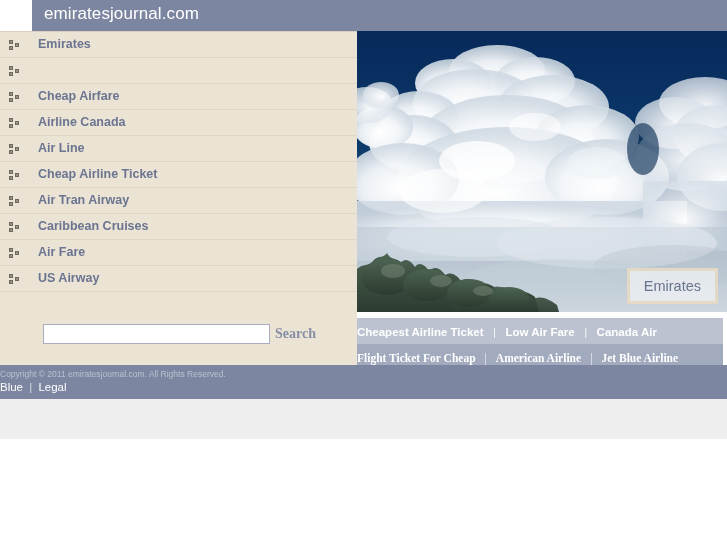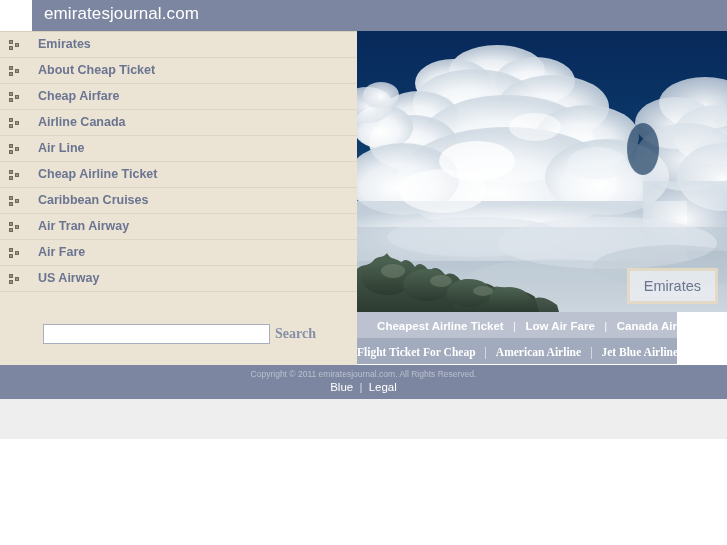--- a/index.html
+++ b/index.html
@@ -133,24 +133,25 @@
     background: rgba(238,240,243,0.80);
     border: 3px solid rgba(226,214,190,0.85);
     font-size: 14.5px;
     color: #6b7490;
     white-space: nowrap;
   }
 
   .link-row {
     position: absolute;
     left: 0;
-    width: 320px; height: 26px;
-    text-align: right;
+    width: 366px; height: 26px;
+    text-align: left;
     line-height: 26px;
     white-space: nowrap;
+    margin-top: 6px;
   }
   .link-row.row-a { top: 281px; background: #bcc2d0; }
   .link-row.row-b { top: 307px; background: #a2aabd; font-family: Liberation Serif, serif; }
   .link-row .lnk {
     font-size: 11.5px;
     font-weight: bold;
     color: #ffffff;
     cursor: pointer;
   }
   .link-row .sep {
@@ -159,21 +160,21 @@
     padding: 0 5px;
     opacity: 0.85;
   }
 
   
   .site-footer {
     position: absolute;
     left: 0; top: 365px;
     width: 727px; height: 34px;
     background: #7d86a0;
-    text-align: center;
+    text-align: left;
   }
   .copyright {
     padding-top: 4px;
     font-size: 8.5px;
     color: #b9c0cf;
     white-space: nowrap;
   }
   .footer-links {
     padding-top: 2px;
     font-size: 11.5px;
@@ -219,21 +220,20 @@
           </span>
           <span class="nav-label">Emirates</span>
         </li>
 
         <li class="nav-item">
           <span class="nav-icon">
             <i class="s1"></i>
               <i class="s2"></i>
               <i class="s3"></i>
           </span>
-          <span class="nav-label">About Cheap Ticket</span>
         </li>
 
         <li class="nav-item">
           <span class="nav-icon">
             <i class="s1"></i>
               <i class="s2"></i>
               <i class="s3"></i>
           </span>
           <span class="nav-label">Cheap Airfare</span>
         </li>
@@ -264,30 +264,30 @@
           </span>
           <span class="nav-label">Cheap Airline Ticket</span>
         </li>
 
         <li class="nav-item">
           <span class="nav-icon">
             <i class="s1"></i>
               <i class="s2"></i>
               <i class="s3"></i>
           </span>
+          <span class="nav-label">Air Tran Airway</span>
+        </li>
+
+        <li class="nav-item">
+          <span class="nav-icon">
+            <i class="s1"></i>
+              <i class="s2"></i>
+              <i class="s3"></i>
+          </span>
           <span class="nav-label">Caribbean Cruises</span>
-        </li>
-
-        <li class="nav-item">
-          <span class="nav-icon">
-            <i class="s1"></i>
-              <i class="s2"></i>
-              <i class="s3"></i>
-          </span>
-          <span class="nav-label">Air Tran Airway</span>
         </li>
 
         <li class="nav-item">
           <span class="nav-icon">
             <i class="s1"></i>
               <i class="s2"></i>
               <i class="s3"></i>
           </span>
           <span class="nav-label">Air Fare</span>
         </li>

